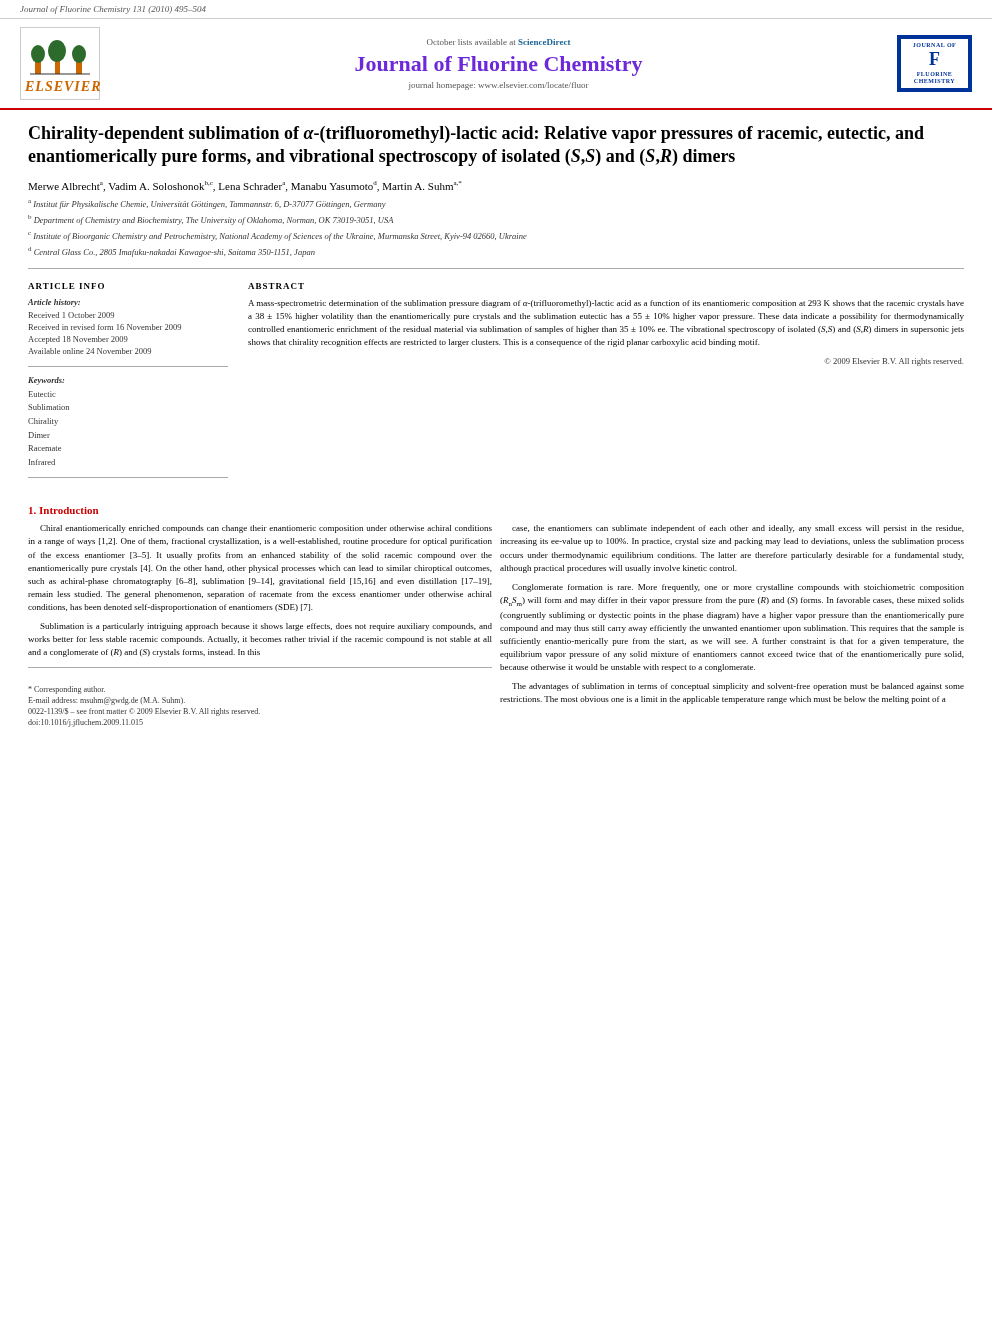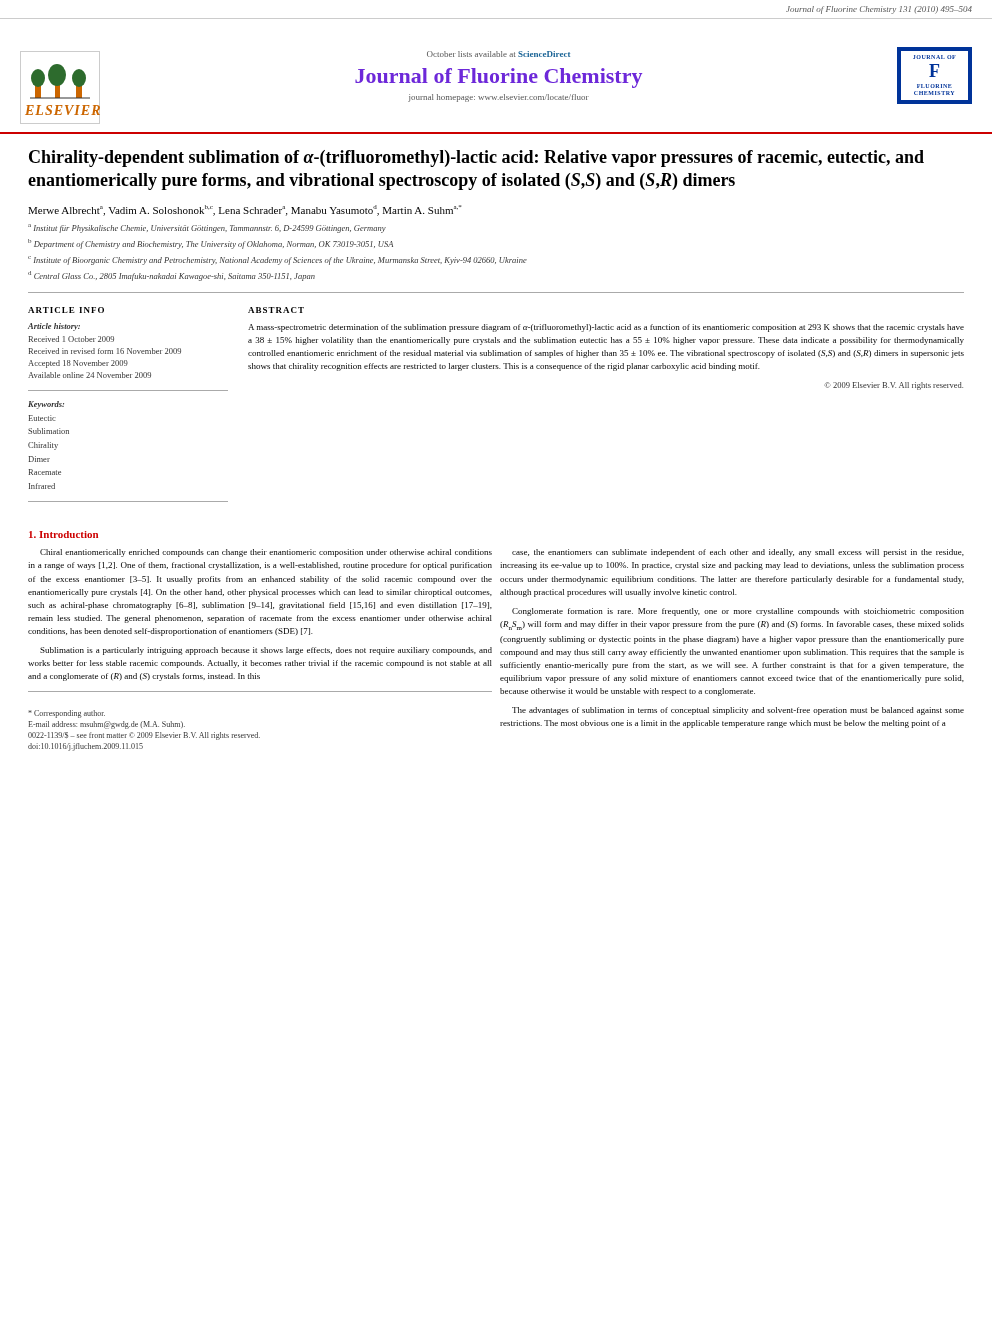--- a/index.html
+++ b/index.html
@@ -15,40 +15,38 @@
       width: 992px;
       min-height: 1323px;
       background: #fff;
       padding: 0;
     }
 
     
     .journal-header {
       border-bottom: 1px solid #ccc;
       padding: 4px 20px;
-      text-align: right;
       font-size: 9px;
       color: #555;
       font-style: italic;
     }
 
     
     .top-banner {
       display: flex;
       align-items: center;
       padding: 8px 20px;
       border-bottom: 2px solid #c00;
       position: relative;
     }
     .elsevier-logo-box {
       border: 1px solid #ccc;
       padding: 4px;
       text-align: center;
       width: 80px;
-      margin-top: 24px;
     }
     .elsevier-brand {
       font-size: 14px;
       font-weight: bold;
       color: #cc6600;
       font-style: italic;
       letter-spacing: 1px;
     }
     .banner-center {
       flex: 1;
@@ -296,21 +294,21 @@
 
     <div class="article-title">
       Chirality-dependent sublimation of <em>α</em>-(trifluoromethyl)-lactic acid: Relative vapor pressures of racemic, eutectic, and enantiomerically pure forms, and vibrational spectroscopy of isolated (<em>S</em>,<em>S</em>) and (<em>S</em>,<em>R</em>) dimers
     </div>
 
     <div class="authors">
       Merwe Albrecht<sup>a</sup>, Vadim A. Soloshonok<sup>b,c</sup>, Lena Schrader<sup>a</sup>, Manabu Yasumoto<sup>d</sup>, Martin A. Suhm<sup>a,*</sup>
     </div>
 
     <div class="affiliations">
-      <div class="affil-line"><sup>a</sup> <em>Institut für Physikalische Chemie, Universität Göttingen, Tammannstr. 6, D-24599 Göttingen, Germany</em></div>
+      <div class="affil-line"><sup>a</sup> <em>Institut für Physikalische Chemie, Universität Göttingen, Tammannstr. 6, D-37077 Göttingen, Germany</em></div>
       <div class="affil-line"><sup>b</sup> <em>Department of Chemistry and Biochemistry, The University of Oklahoma, Norman, OK 73019-3051, USA</em></div>
       <div class="affil-line"><sup>c</sup> <em>Institute of Bioorganic Chemistry and Petrochemistry, National Academy of Sciences of the Ukraine, Murmanska Street, Kyiv-94 02660, Ukraine</em></div>
       <div class="affil-line"><sup>d</sup> <em>Central Glass Co., 2805 Imafuku-nakadai Kawagoe-shi, Saitama 350-1151, Japan</em></div>
     </div>
 
     <hr class="section-divider">
 
     <div class="two-col">
 
       <div class="col-left">

